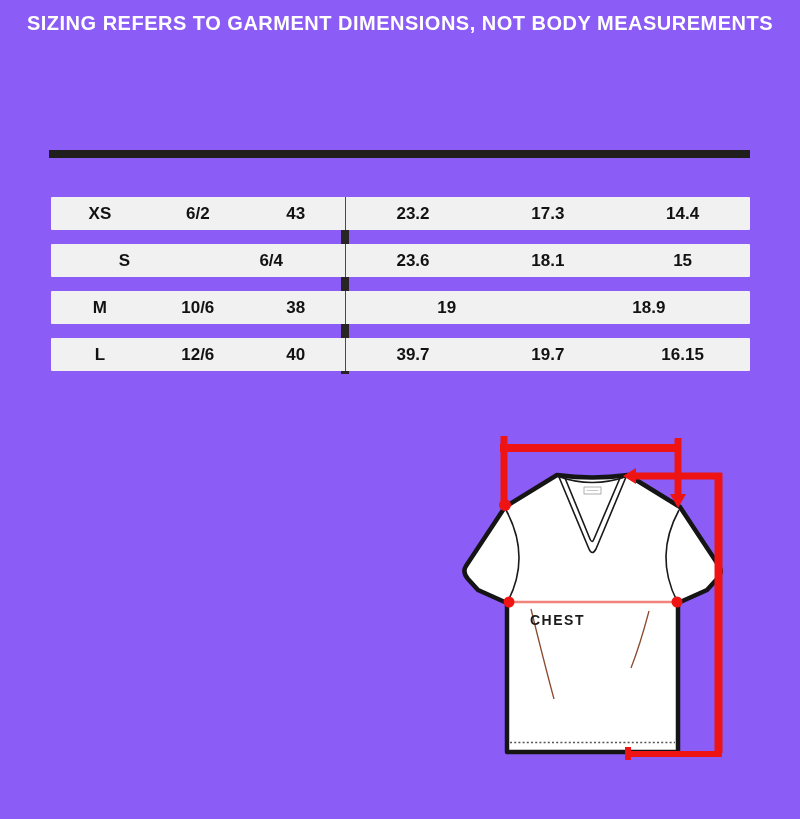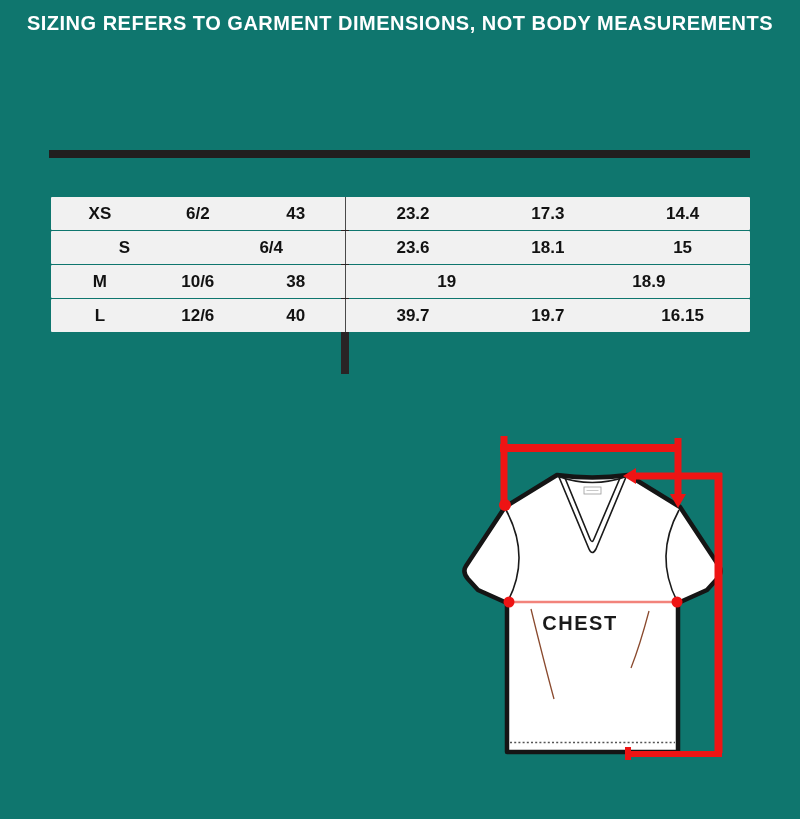--- a/index.html
+++ b/index.html
@@ -1,48 +1,48 @@
 <!DOCTYPE html>
 <html><head>
 <meta charset="utf-8">
 <style>
   html,body{margin:0;padding:0;background:#000;}
   .stage{
-    position:relative;width:800px;height:819px;background:#0f766e;overflow:hidden;
+    position:relative;width:800px;height:819px;background:#8b5cf6;overflow:hidden;
     font-family:"Liberation Sans","DejaVu Sans",sans-serif;
   }
   .title{
     position:absolute;top:12px;left:0;right:0;
     text-align:center;color:#fff;font-size:20px;font-weight:700;letter-spacing:.5px;
     white-space:nowrap;
   }
   .top-rule{
     position:absolute;left:49px;top:150px;width:701px;height:8px;background:#211e1e;
   }
   .gap-divider{
     position:absolute;left:341px;top:198px;width:8px;height:176px;background:#292425;
   }
   .sizes-table{
     position:absolute;left:51px;top:197px;width:699px;
-    display:flex;flex-direction:column;gap:1px;
+    display:flex;flex-direction:column;gap:14px;
   }
   .row{
     height:33px;background:#f1f1f1;display:flex;align-items:stretch;border-radius:1px;
   }
   .grp{display:flex;align-items:center;}
   .grp-left{width:42.06%;}
   .grp-right{width:57.94%;border-left:1.5px solid #4a4a4a;align-items:center;}
   .cell{
     flex:1;text-align:center;color:#121212;font-size:17px;font-weight:700;
     line-height:33px;white-space:nowrap;
   }
   .tshirt-wrap{position:absolute;left:450px;top:425px;width:320px;height:350px;}
   .chest-label{
-    position:absolute;left:530px;top:612px;width:100px;text-align:center;
-    color:#1a1a1a;font-size:20px;font-weight:700;letter-spacing:1.5px;
+    position:absolute;left:530px;top:612px;width:100px;
+    color:#1a1a1a;font-size:14px;font-weight:700;letter-spacing:1.5px;
   }
 </style>
 </head>
 <body>
 
 <div class="stage">
 
   <div class="title">SIZING REFERS TO GARMENT DIMENSIONS, NOT BODY MEASUREMENTS</div>
 
   <div class="top-rule"></div>

